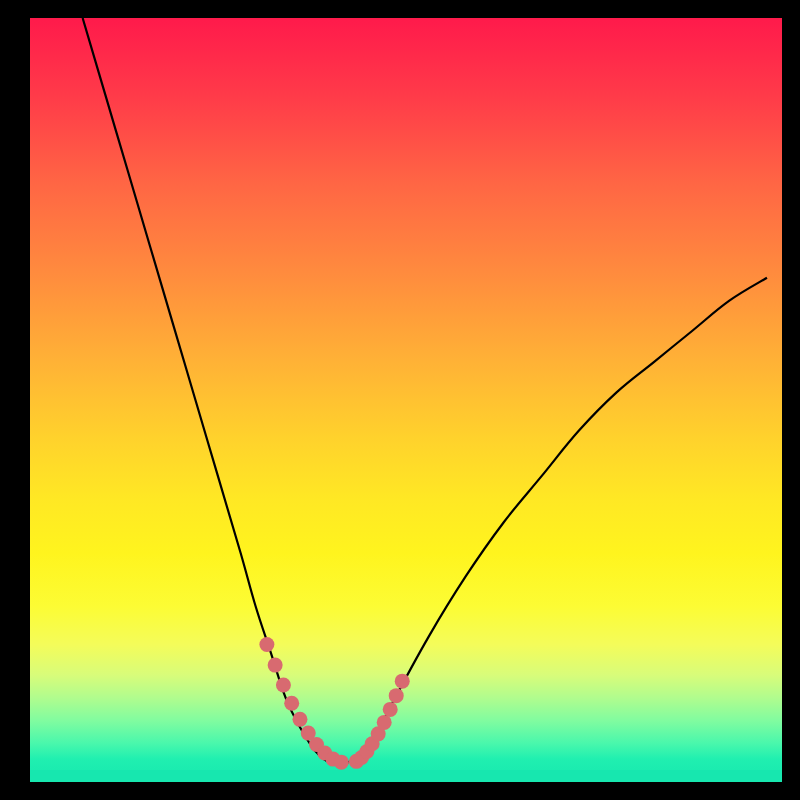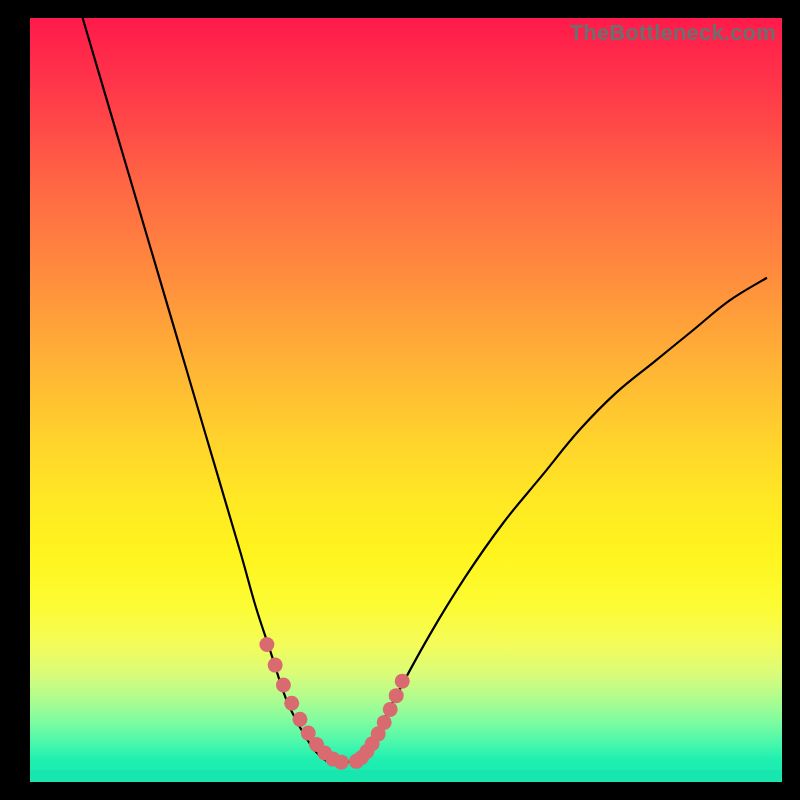--- a/index.html
+++ b/index.html
@@ -64,21 +64,20 @@
     width: 100%; height: 12px;
     background: #17e7af;
   }
 </style>
 </head>
 <body>
 
 <div class="frame">
   <div class="plot">
     <div class="green-strip"></div>
-    <div class="attribution">TheBottleneck.com</div>
     <svg class="curve-svg" viewBox="0 0 752 764" preserveAspectRatio="none">
       <path id="main-curve" class="curve" d="M 52.64 0.00 C 56.70 13.75, 67.08 48.90, 75.20 76.40 C 83.32 103.90, 89.64 125.30, 97.76 152.80 C 105.88 180.30, 112.20 201.70, 120.32 229.20 C 128.44 256.70, 134.76 278.10, 142.88 305.60 C 151.00 333.10, 157.32 354.50, 165.44 382.00 C 173.56 409.50, 179.88 430.90, 188.00 458.40 C 196.12 485.90, 203.79 511.42, 210.56 534.80 C 217.33 558.18, 220.19 570.40, 225.60 588.28 C 231.01 606.16, 235.23 617.62, 240.64 634.12 C 246.05 650.62, 250.27 666.21, 255.68 679.96 C 261.09 693.71, 265.31 700.89, 270.72 710.52 C 276.13 720.15, 280.35 727.25, 285.76 733.44 C 291.17 739.63, 295.39 742.84, 300.80 744.90 C 306.21 746.96, 310.43 746.28, 315.84 744.90 C 321.25 743.52, 325.47 742.07, 330.88 737.26 C 336.29 732.45, 340.51 727.10, 345.92 718.16 C 351.33 709.22, 351.48 705.48, 360.96 687.60 C 370.44 669.72, 385.02 642.22, 398.56 618.84 C 412.10 595.46, 422.62 578.35, 436.16 557.72 C 449.70 537.09, 460.22 522.12, 473.76 504.24 C 487.30 486.36, 497.82 474.90, 511.36 458.40 C 524.90 441.90, 535.42 427.69, 548.96 412.56 C 562.50 397.43, 573.02 386.74, 586.56 374.36 C 600.10 361.98, 610.62 354.80, 624.16 343.80 C 637.70 332.80, 648.22 324.24, 661.76 313.24 C 675.30 302.24, 685.82 292.31, 699.36 282.68 C 712.90 273.05, 730.19 263.89, 736.96 259.76 "></path>
     </svg>
     <svg class="marker-svg" viewBox="0 0 752 764" preserveAspectRatio="none">
       <g id="markers">
           <circle cx="236.88" cy="626.48" r="7.5" class="marker"></circle>
           <circle cx="245.15" cy="647.11" r="7.5" class="marker"></circle>
           <circle cx="253.42" cy="666.97" r="7.5" class="marker"></circle>
           <circle cx="261.70" cy="685.31" r="7.5" class="marker"></circle>
           <circle cx="269.97" cy="701.35" r="7.5" class="marker"></circle>

